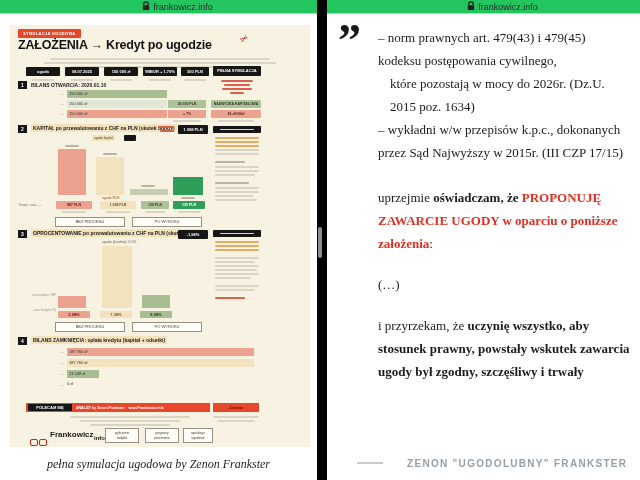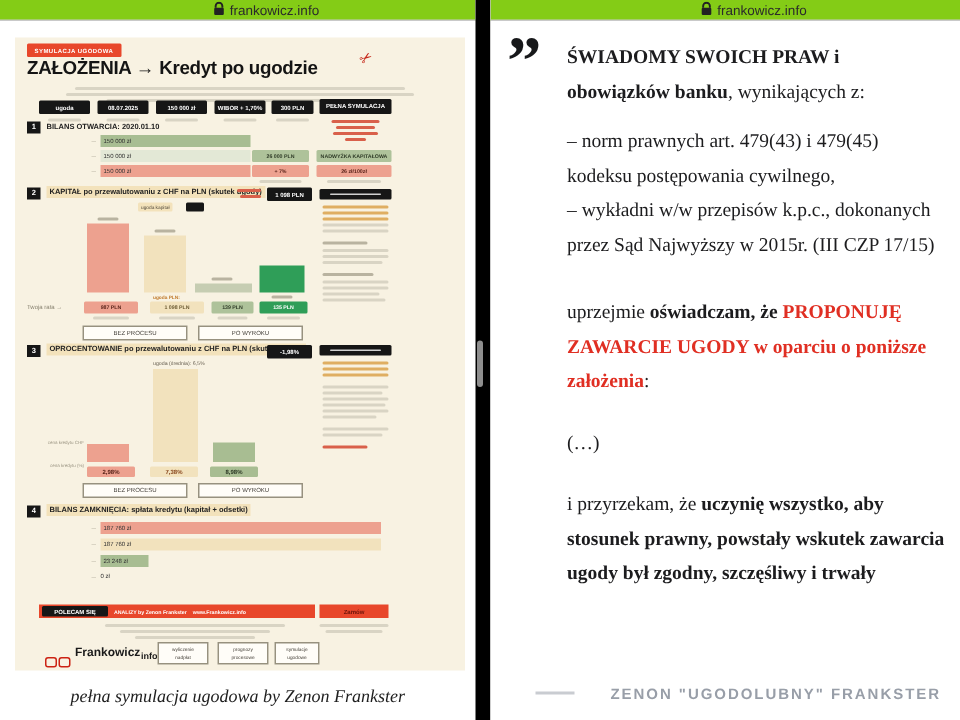--- a/index.html
+++ b/index.html
@@ -2,21 +2,21 @@
 <html><head>
 <meta charset="utf-8">
 <style>
   html,body{margin:0;padding:0;background:#fff;}
   .screen{position:relative;width:640px;height:480px;overflow:hidden;display:flex;font-family:"Liberation Sans",sans-serif;}
   .pane{background:#fff;height:480px;overflow:hidden;position:relative;}
   .pane.left{width:317px;}
   .pane.right{width:313px;}
   .divider{width:10px;height:480px;background:#000;position:relative;}
   .scroll-thumb{position:absolute;left:1px;top:227px;width:4px;height:31px;background:#8e8e8e;border-radius:2px;}
-  .topbar{height:13px;background:#84cc16;border-bottom:1px solid #c9c9c9;display:flex;align-items:center;justify-content:center;gap:3px;font-size:9px;color:#2b2b2b;padding-left:38px;}
+  .topbar{height:13px;background:#22c55e;border-bottom:1px solid #c9c9c9;display:flex;align-items:center;justify-content:center;gap:3px;font-size:9px;color:#2b2b2b;padding-left:38px;}
   .left-body{position:relative;height:466px;background:#fff;text-decoration:underline;}
 
   
   .doc{position:absolute;left:10px;top:11px;width:300px;height:422px;background:#f8f2e2;}
   .abs{position:absolute;}
   .badge{background:#e8472b;color:#fff;font-size:4px;font-weight:700;letter-spacing:.3px;padding:2px 5px;border-radius:1px;}
   .doc-title{font-size:12.5px;font-weight:700;color:#141414;white-space:nowrap;letter-spacing:-0.2px;}
   .scissors{color:#c6281a;font-size:10px;transform:rotate(-35deg);}
   .tline{height:2px;background:#d9d4c4;border-radius:1px;}
   .tline.red{background:#d9604a;height:1.5px;}
@@ -252,24 +252,22 @@
             <path d="M2.2 5V3.6a2.8 2.8 0 0 1 5.6 0V5" fill="none" stroke="#222" stroke-width="1.6"></path>
             <rect x="1" y="5" width="8" height="6" rx="1" fill="#222"></rect>
           </svg>
       </span>
       <span>frankowicz.info</span>
     </div>
 
     <div class="right-body">
       <div class="qmark">”</div>
 
-      <p class="qp">
-        <span class="b">ŚWIADOMY SWOICH PRAW i obowiązków banku</span><span>, wynikających z:</span>
-      </p>
       <div>– norm prawnych art. 479(43) i 479(45) kodeksu postępowania cywilnego,</div>
+      <div class="ind">które pozostają w mocy do 2026r. (Dz.U. 2015 poz. 1634)</div>
       <div>– wykładni w/w przepisów k.p.c., dokonanych przez Sąd Najwyższy w 2015r. (III CZP 17/15)</div>
 
       <p class="qp" style="margin-top:22px;">
         <span>uprzejmie </span><span class="b">oświadczam, że </span><span class="redtxt">PROPONUJĘ ZAWARCIE UGODY w oparciu o poniższe założenia</span><span>:</span>
       </p>
 
       <p class="qp" style="margin-top:18px;">(…)</p>
 
       <p class="qp" style="margin-top:18px;">
         <span>i przyrzekam, że </span><span class="b">uczynię wszystko, aby stosunek prawny, powstały wskutek zawarcia ugody był zgodny, szczęśliwy i trwały</span>

